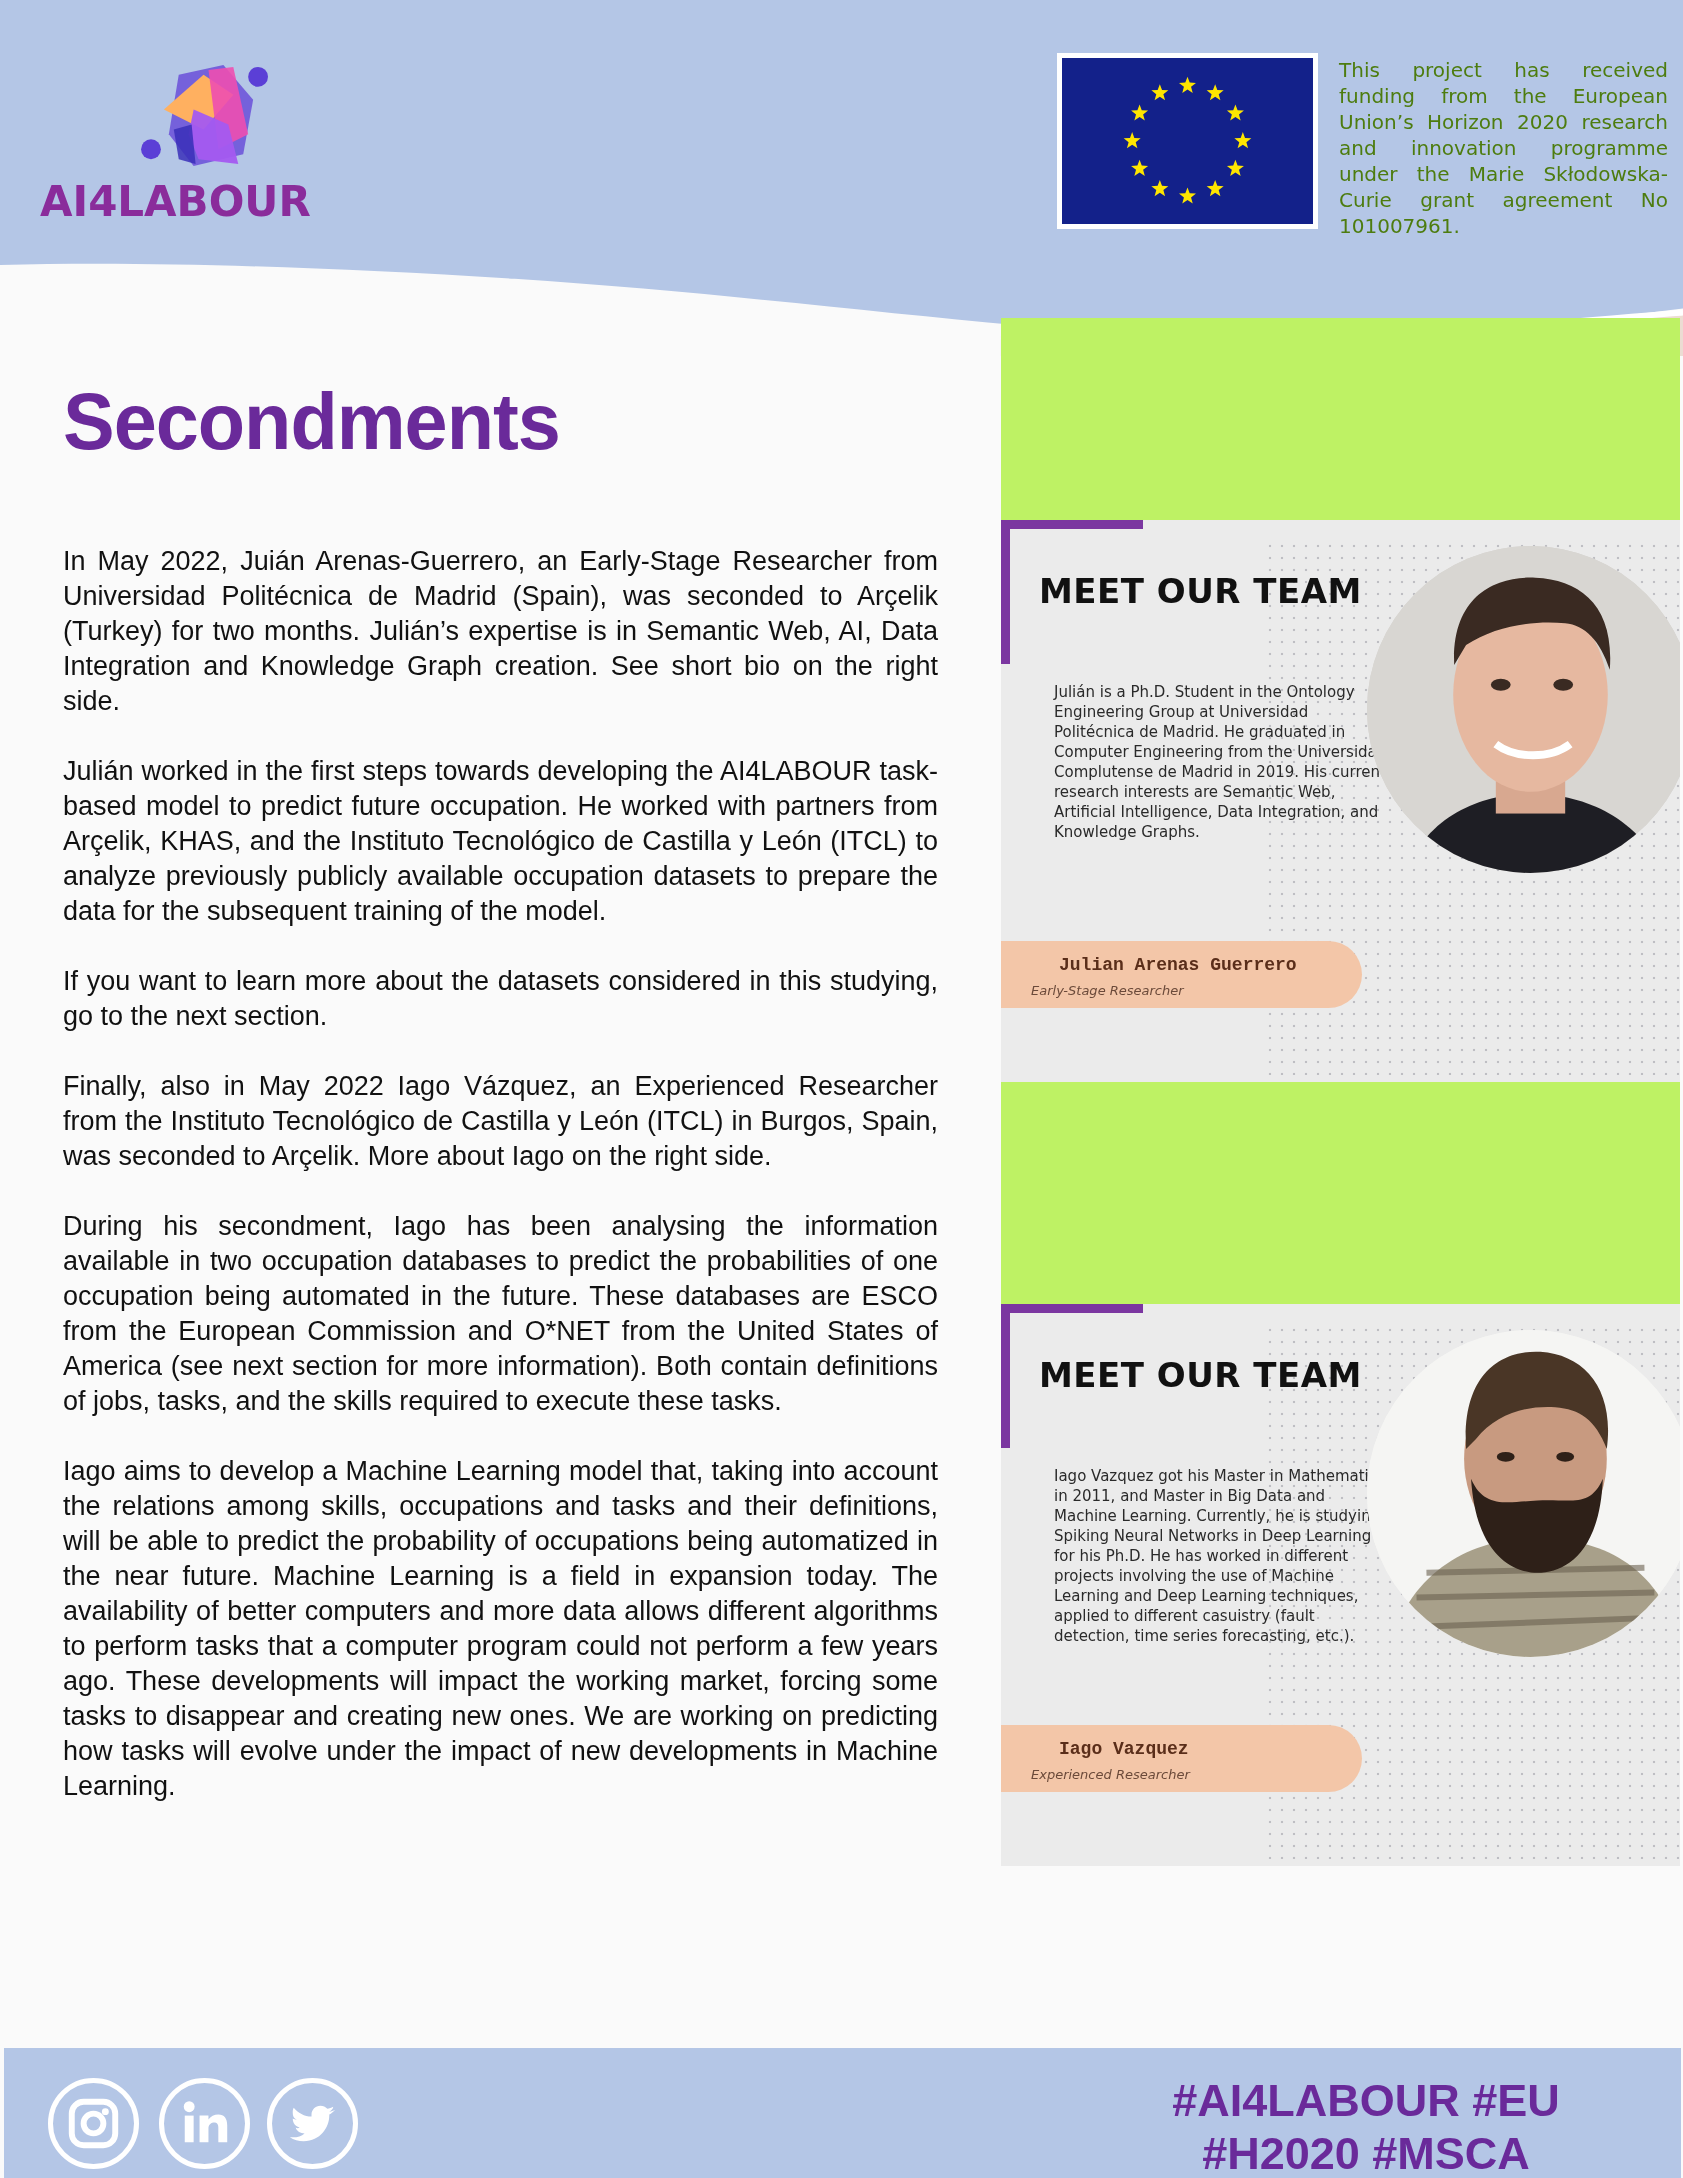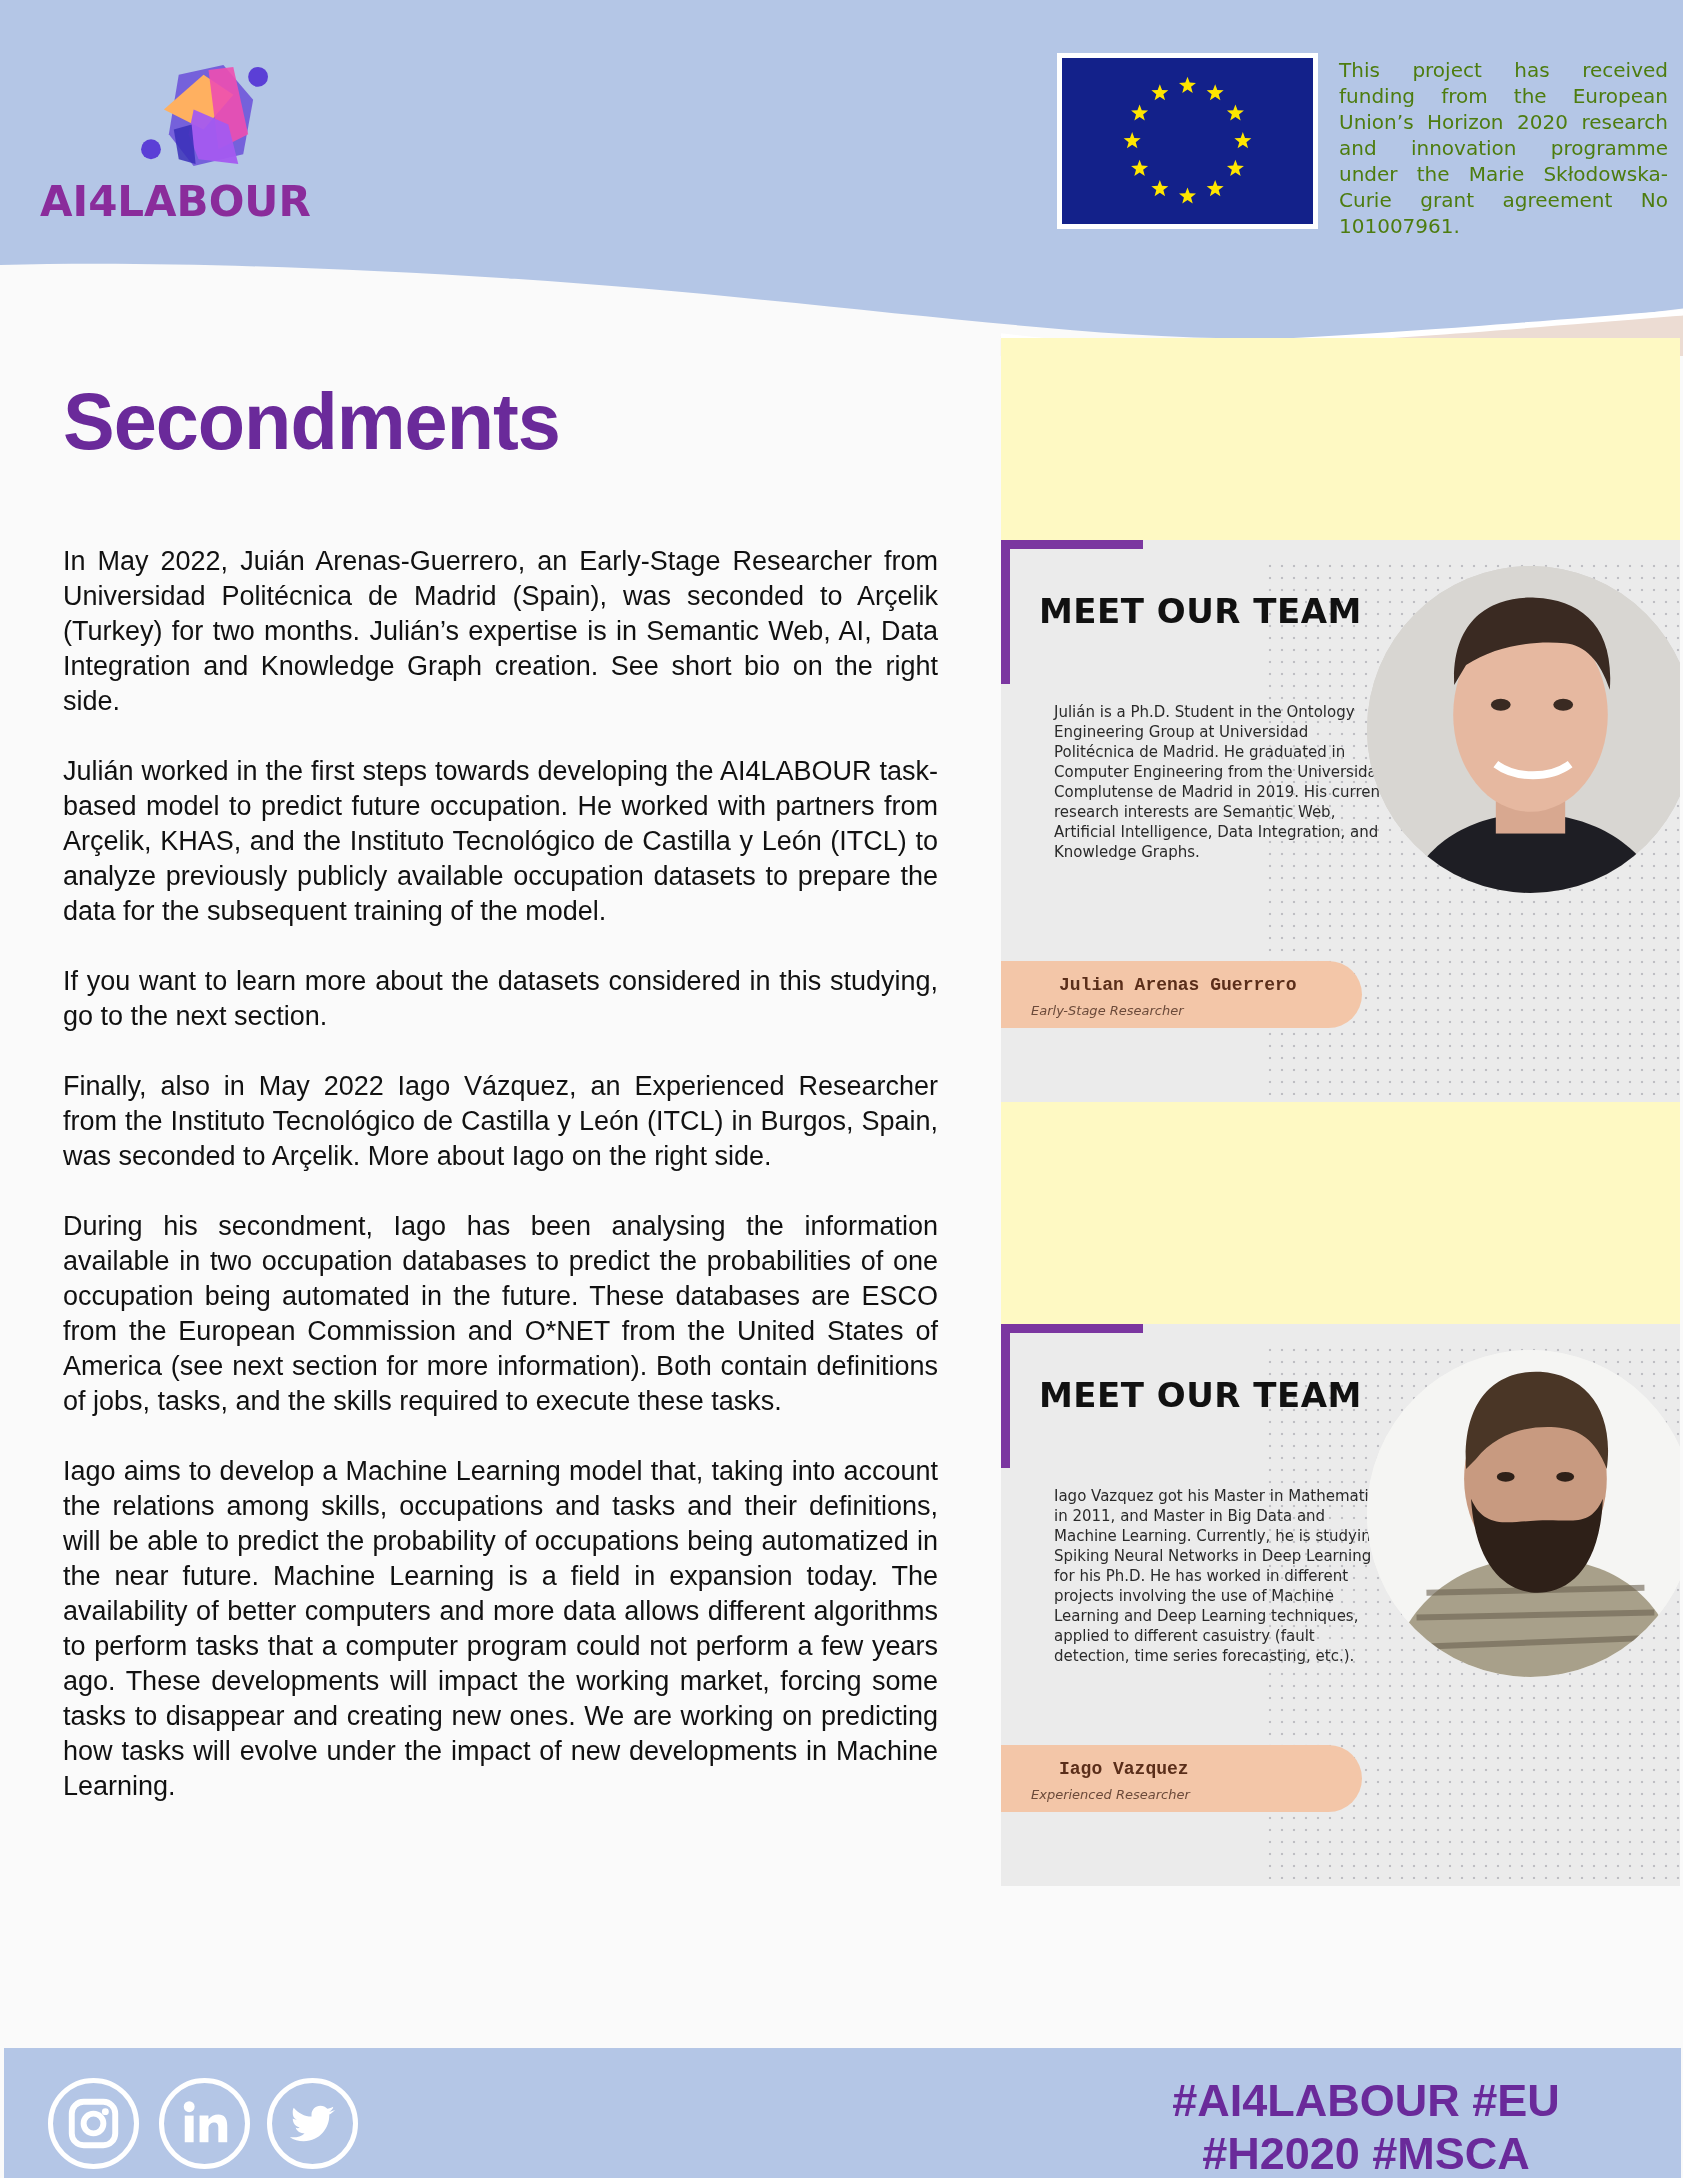--- a/index.html
+++ b/index.html
@@ -40,21 +40,21 @@
 
   
   #body-text {
     left: 63px; top: 544px; width: 891px;
     font-family: "Liberation Sans", sans-serif; font-size: 27px; line-height: 35px;
     color: #111; text-align: justify;
   }
   #body-text p { margin: 0 16px 35px 0; }
 
   
-  #right-panel { left: 1001px; top: 338px; width: 679px; height: 1530px; background: #fef9c3; }
+  #right-panel { left: 1001px; top: 318px; width: 679px; height: 1530px; background: #bef264; }
 
   .card { position: absolute; left: 0; width: 679px; background: #ebebeb; overflow: hidden; }
   #card-julian { top: 202px; height: 562px; }
   #card-iago { top: 986px; height: 562px; }
 
   .card .dots {
     position: absolute; right: 0; top: 20px; width: 416px; height: 535px;
     background-image: radial-gradient(circle, #b9b9bf 1.2px, transparent 1.6px);
     background-size: 12px 12px; opacity: 0.9;
   }

